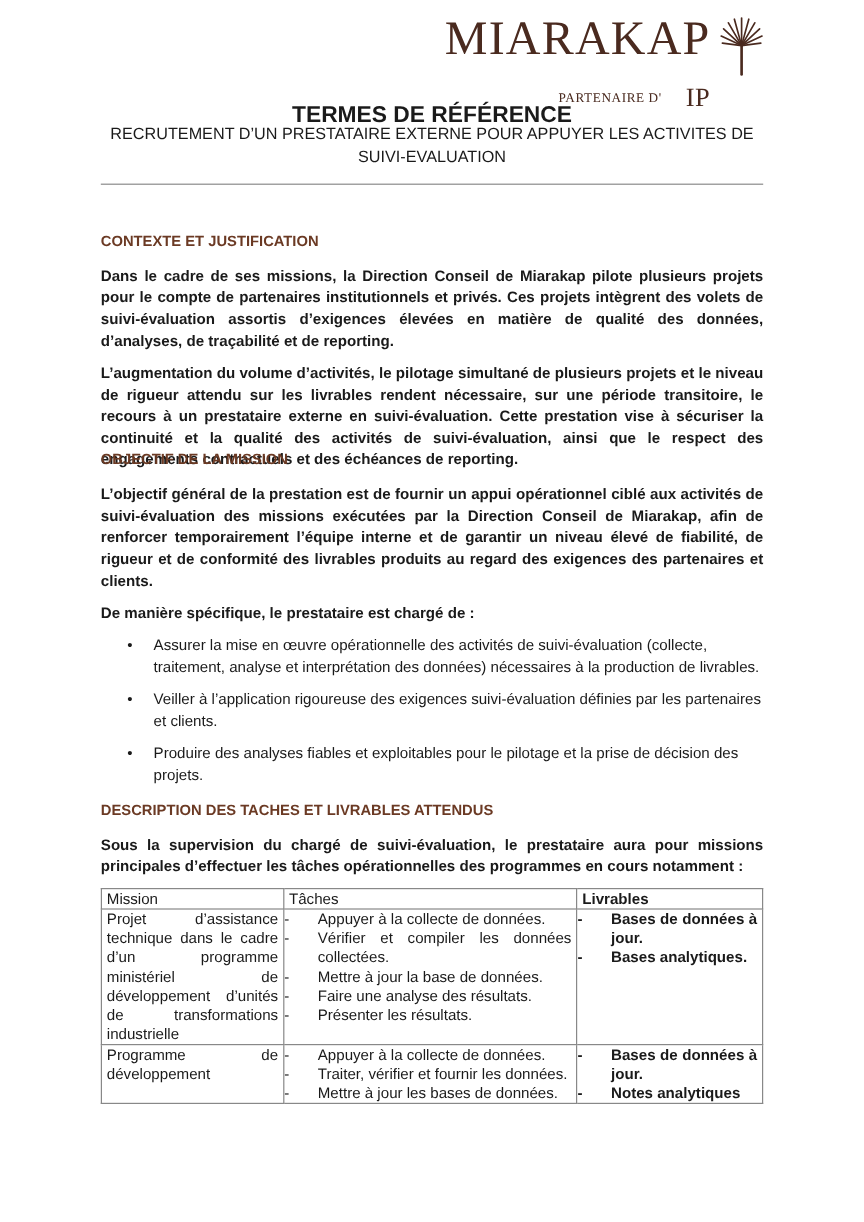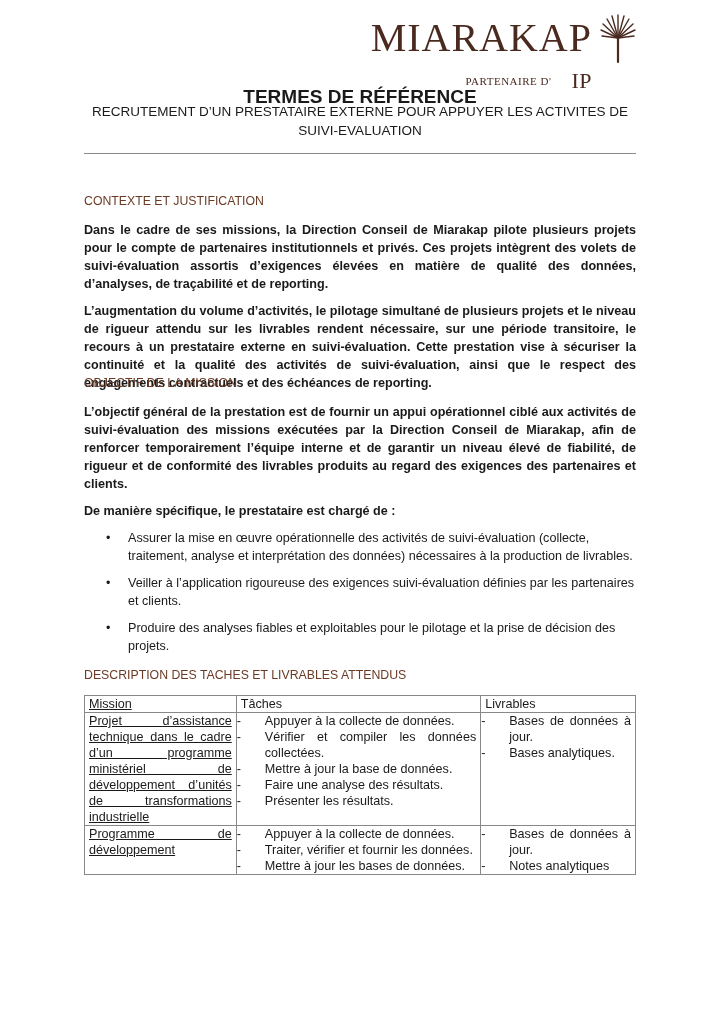--- a/index.html
+++ b/index.html
@@ -1,36 +1,36 @@
 <!DOCTYPE html>
 <html><head>
 <meta charset="utf-8">
 <style>
   html, body { margin: 0; padding: 0; background: #ffffff; }
   body { width: 720px; height: 1018px; position: relative; font-family: "Liberation Sans", sans-serif; color: #1a1a1a; overflow: hidden; }
   .logo { position: absolute; top: 12px; right: 82px; text-align: right; }
   .logo-name { font-family: "Liberation Serif", serif; font-size: 40px; color: #4a2a1f; letter-spacing: 1px; line-height: 40px; display: inline-block; }
-  .logo-row { display: flex; align-items: center; }
+  .logo-row { display: flex; align-items: flex-start; }
   .logo-mark { width: 40px; height: 52px; margin-left: 6px; position: relative; }
   .logo-sub { font-family: "Liberation Serif", serif; font-size: 11px; color: #4a2a1f; margin-top: 4px; margin-right: 46px; letter-spacing: 0.5px; }
   .logo-sub .ip { font-size: 22px; vertical-align: -3px; margin-left: 20px; }
   .doc-title { position: absolute; top: 86px; left: 84px; width: 552px; text-align: center; font-weight: bold; font-size: 19px; }
   .doc-subtitle { position: absolute; top: 102px; left: 84px; width: 552px; text-align: center; font-weight: normal; font-size: 13.5px; line-height: 19px; }
   .rule { position: absolute; top: 153px; left: 84px; width: 552px; height: 1px; background: #8a8a8a; }
   .content { position: absolute; left: 84px; width: 552px; font-size: 12.6px; line-height: 18px; }
-  .section-head { color: #6b3a24; font-weight: normal; font-size: 12.3px; margin: 0 0 11px 0; }
+  .section-head { color: #6b3a24; font-weight: bold; font-size: 12.3px; margin: 0 0 11px 0; }
   .para { text-align: justify; margin: 0 0 9px 0; font-weight: bold; }
   ul.bullets { list-style: none; padding: 0; margin: 0; }
   ul.bullets li { position: relative; padding-left: 44px; margin-bottom: 9px; }
   ul.bullets li .dot { position: absolute; left: 22px; top: 0; }
   table.tbl { border-collapse: collapse; width: 552px; font-size: 12.6px; line-height: 16px; }
   table.tbl td { border: 1px solid #888; vertical-align: top; padding: 0 4px; }
-  table.tbl td.c1 { width: 143px; text-align: justify; text-decoration: underline; }
+  table.tbl td.c1 { width: 143px; text-align: justify; }
   table.tbl td.c2 { width: 236px; margin-left: 45px; }
-  table.tbl td.c3 { width: 146px; }
+  table.tbl td.c3 { width: 146px; font-weight: bold; }
   .dash-list { list-style: none; margin: 0; padding: 0; }
   .dash-list li { position: relative; padding-left: 24px; }
   .dash-list li .dash { position: absolute; left: -4px; }
 </style>
 </head>
 <body>
 
 <div class="logo">
   <div class="logo-row">
     <span class="logo-name">MIARAKAP</span>
@@ -74,20 +74,21 @@
   <p class="para">De manière spécifique, le prestataire est chargé de :</p>
   <ul class="bullets">
     <li><span class="dot">•</span><span>Assurer la mise en œuvre opérationnelle des activités de suivi-évaluation (collecte, traitement, analyse et interprétation des données) nécessaires à la production de livrables.</span></li>
     <li><span class="dot">•</span><span>Veiller à l’application rigoureuse des exigences suivi-évaluation définies par les partenaires et clients.</span></li>
     <li><span class="dot">•</span><span>Produire des analyses fiables et exploitables pour le pilotage et la prise de décision des projets.</span></li>
   </ul>
 </div>
 
 <div class="content" style="top:666px;">
   <div class="section-head">DESCRIPTION DES TACHES ET LIVRABLES ATTENDUS</div>
+  <p class="para">Sous la supervision du chargé de suivi-évaluation, le prestataire aura pour missions principales d’effectuer les tâches opérationnelles des programmes en cours notamment :</p>
 
   <table class="tbl">
     <tbody>
         <tr>
       <td class="c1">Mission</td>
       <td class="c2">Tâches</td>
       <td class="c3">Livrables</td>
     </tr>
     <tr>
       <td class="c1">Projet d’assistance technique dans le cadre d’un programme ministériel de développement d’unités de transformations industrielle</td>

